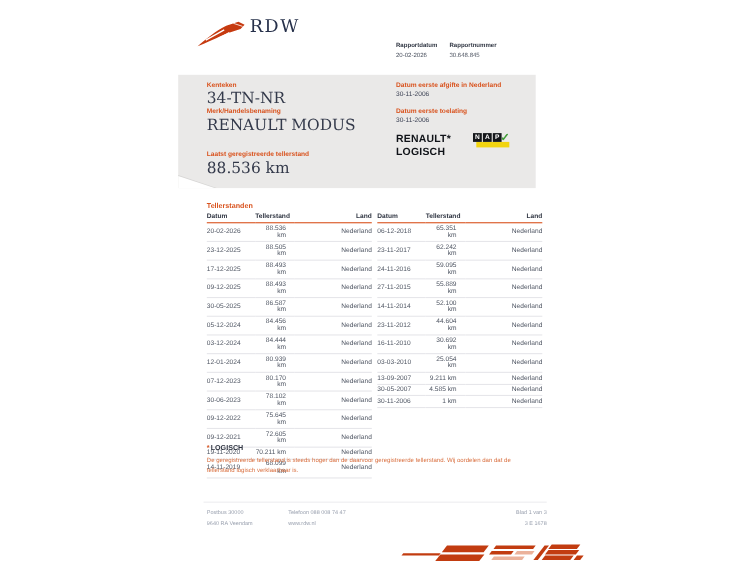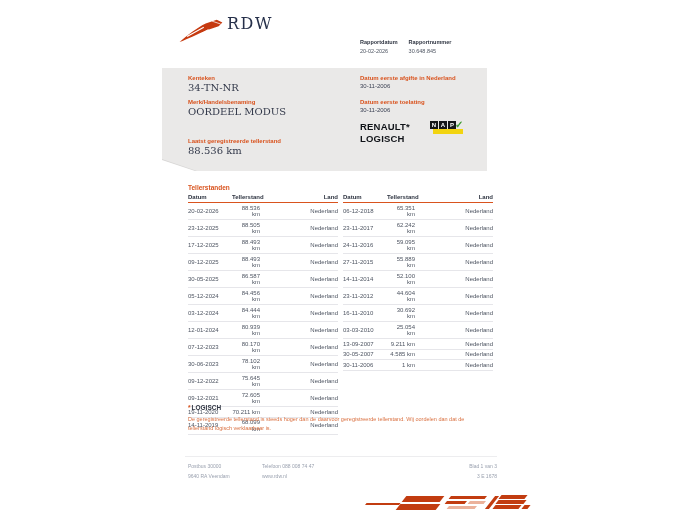--- a/index.html
+++ b/index.html
@@ -20,21 +20,21 @@
   .meta-label  { font-size:5.5px; font-weight:700; color:#2F3542; }
   .meta-value  { font-size:5.5px; color:#4E5562; margin-top:2.5px; }
 
   
   .vehicle-box { left:162px; top:68px; width:325px; height:103px; background:#EAE9E8; }
   .dogear-shadow{ left:0; bottom:0; width:0; height:0;
                  border-bottom:12px solid #D8D7D6; border-right:35px solid transparent; }
   .dogear      { left:0; bottom:0; width:0; height:0;
                  border-bottom:11px solid #ffffff; border-right:33px solid transparent; }
   .olabel      { font-size:6px; font-weight:700; color:#D9531E; }
-  .serif-val   { font-family:"DejaVu Serif", serif; font-size:10px; color:#33394A; }
+  .serif-val   { font-family:"DejaVu Serif", serif; font-size:14px; color:#33394A; }
   .small-val   { font-size:6px; color:#3C4254; }
   .lbl-kenteken { left:26px; top:7px; }
   .val-kenteken { left:26px; top:14px; }
   .lbl-merk     { left:26px; top:31px; }
   .val-merk     { left:26px; top:38px; }
   .lbl-teller   { left:26px; top:70px; }
   .val-teller   { left:26px; top:77px; }
   .lbl-afgifte  { left:198px; top:7px; }
   .val-afgifte  { left:198px; top:15px; }
   .lbl-toelating{ left:198px; top:31px; }
@@ -120,21 +120,21 @@
   </div>
 
   <section class="abs vehicle-box">
     <div class="abs dogear-shadow"></div>
     <div class="abs dogear"></div>
 
     <div class="abs olabel lbl-kenteken">Kenteken</div>
     <div class="abs serif-val val-kenteken">34-TN-NR</div>
 
     <div class="abs olabel lbl-merk">Merk/Handelsbenaming</div>
-    <div class="abs serif-val val-merk">OORDEEL MODUS</div>
+    <div class="abs serif-val val-merk">RENAULT MODUS</div>
 
     <div class="abs olabel lbl-teller">Laatst geregistreerde tellerstand</div>
     <div class="abs serif-val val-teller">88.536 km</div>
 
     <div class="abs olabel lbl-afgifte">Datum eerste afgifte in Nederland</div>
     <div class="abs small-val val-afgifte">30-11-2006</div>
 
     <div class="abs olabel lbl-toelating">Datum eerste toelating</div>
     <div class="abs small-val val-toelating">30-11-2006</div>
 

